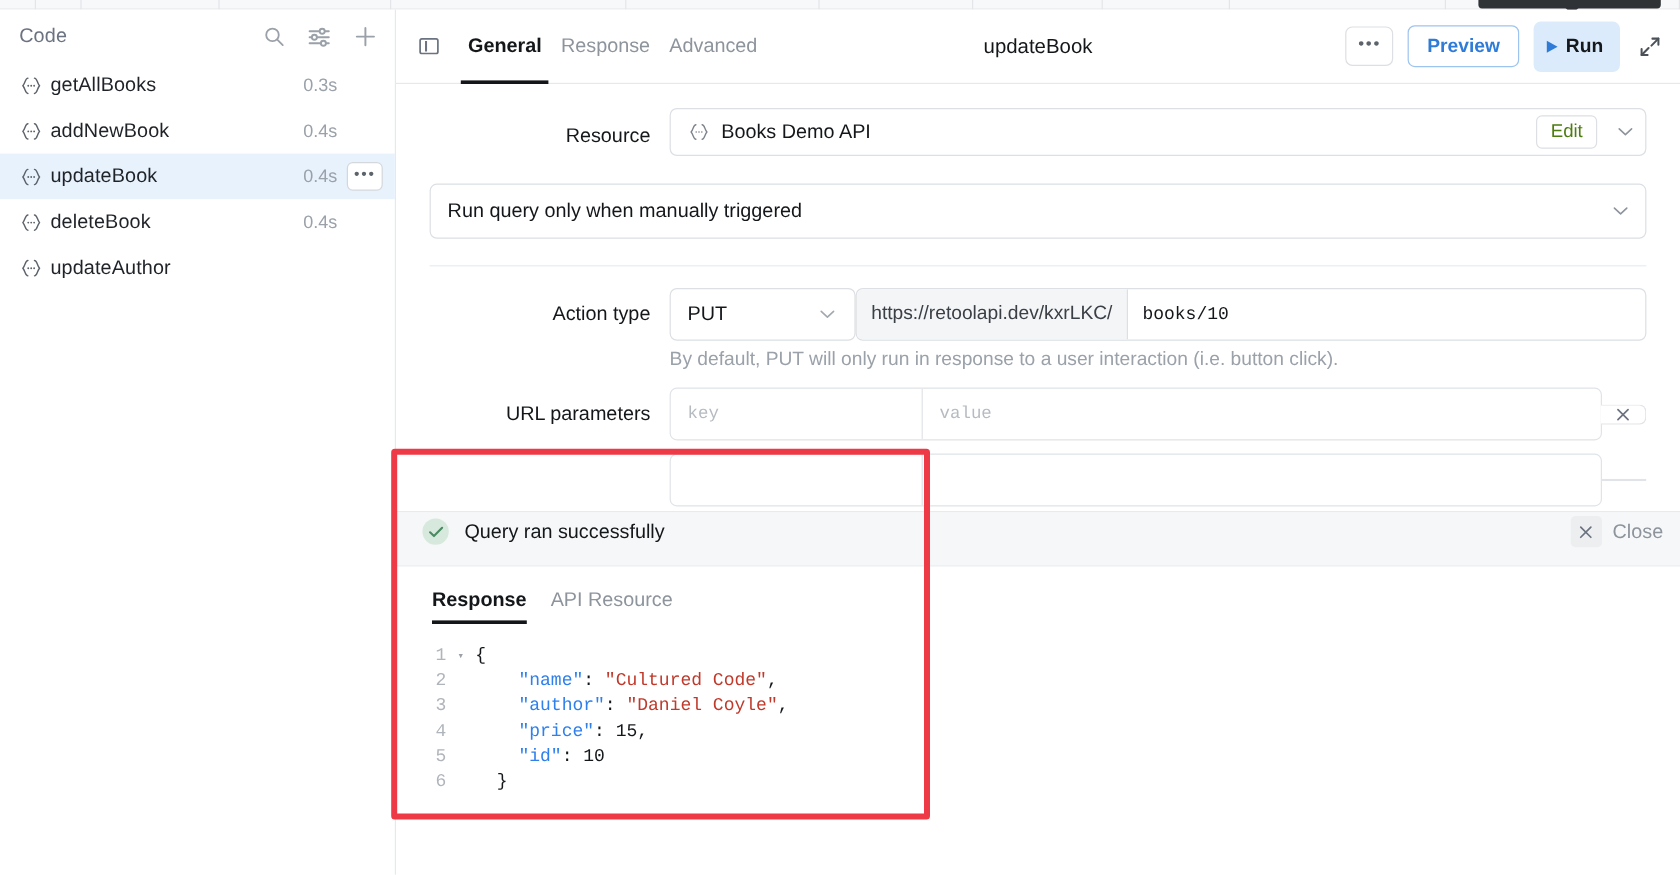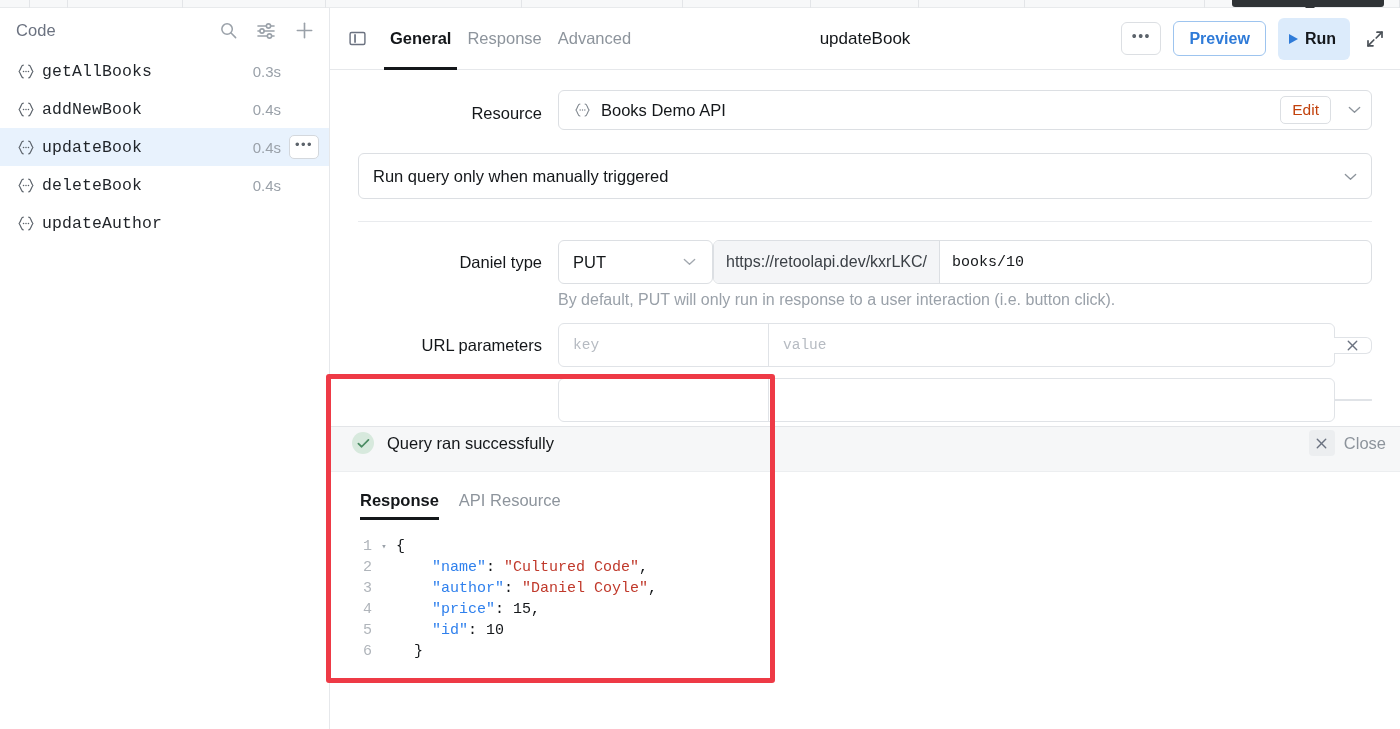--- a/index.html
+++ b/index.html
@@ -41,21 +41,21 @@
   .sb-title { font-size: 16.5px; color: #6b7280; flex: 1; letter-spacing: .1px; }
   .sb-icons { display: flex; align-items: center; gap: 18px; }
   .sb-icons svg { display: block; }
 
   .q-row {
     display: flex; align-items: center; height: 38px;
     padding: 0 10px 0 16px; cursor: default;
   }
   .q-row.sel { background: #e8f2fd; }
   .q-ico { width: 26px; flex: none; display: flex; align-items: center; }
-  .q-name { flex: 1; font-size: 16.5px; color: #1f2328; letter-spacing: .1px; font-family: Liberation Mono, monospace; }
+  .q-name { flex: 1; font-size: 16.5px; color: #1f2328; letter-spacing: .1px; }
   .q-time { font-size: 15px; color: #9aa1a9; margin-right: 8px; }
   .q-more {
     width: 30px; height: 24px; border: 1px solid #d4d8dd; border-radius: 5px;
     background: #fff; display: flex; align-items: center; justify-content: center;
     letter-spacing: 1.5px; color: #5c636b; font-size: 13px; line-height: 10px;
     padding-bottom: 4px;
   }
   .q-more-ph { width: 30px; }
 
   
@@ -111,21 +111,21 @@
   }
   .resource-wrap { margin-top: 20px; }
   .field {
     flex: 1; display: flex; align-items: center; height: 40px;
     border: 1px solid #dcdfe3; border-radius: 6px; background: #fff;
   }
   .field .braces { margin: 0 9px 0 14px; display: flex; align-items: center; }
   .field .val { font-size: 16.5px; color: #14171a; flex: 1; }
   .edit-btn {
     height: 28px; padding: 0 11px; border: 1px solid #dcdfe3; border-radius: 5px;
-    background: #fff; font-size: 15.5px; color: #c2410c; display: flex; align-items: center;
+    background: #fff; font-size: 15.5px; color: #4d7c0f; display: flex; align-items: center;
     margin-right: 6px;
   }
   .chev-box { width: 34px; display: flex; align-items: center; justify-content: center; }
 
   .select-wide {
     margin: 17px 28px 0 28px; height: 46px; border: 1px solid #dcdfe3; border-radius: 6px;
     display: flex; align-items: center; padding: 0 14px;
   }
   .select-wide .val { flex: 1; font-size: 16.5px; color: #14171a; }
 
@@ -405,21 +405,21 @@
         <span>
           <svg width="13" height="8" viewBox="0 0 14 9" fill="none" stroke="#8d949c" stroke-width="1.5" stroke-linecap="round" stroke-linejoin="round">
               <path d="M1.2 1.6 L7 7 L12.8 1.6"></path>
             </svg>
         </span>
       </div>
 
       <div class="divider"></div>
 
       <div class="row action-row">
-        <div class="lbl action-lbl">Daniel type</div>
+        <div class="lbl action-lbl">Action type</div>
         <div class="sel-put">
           <span class="val">PUT</span>
           <span class="chev-box">
             <svg width="13" height="8" viewBox="0 0 14 9" fill="none" stroke="#a2a8af" stroke-width="1.5" stroke-linecap="round" stroke-linejoin="round">
                 <path d="M1.2 1.6 L7 7 L12.8 1.6"></path>
               </svg>
           </span>
         </div>
         <div class="url-group">
           <span class="url-base">https://retoolapi.dev/kxrLKC/</span>

